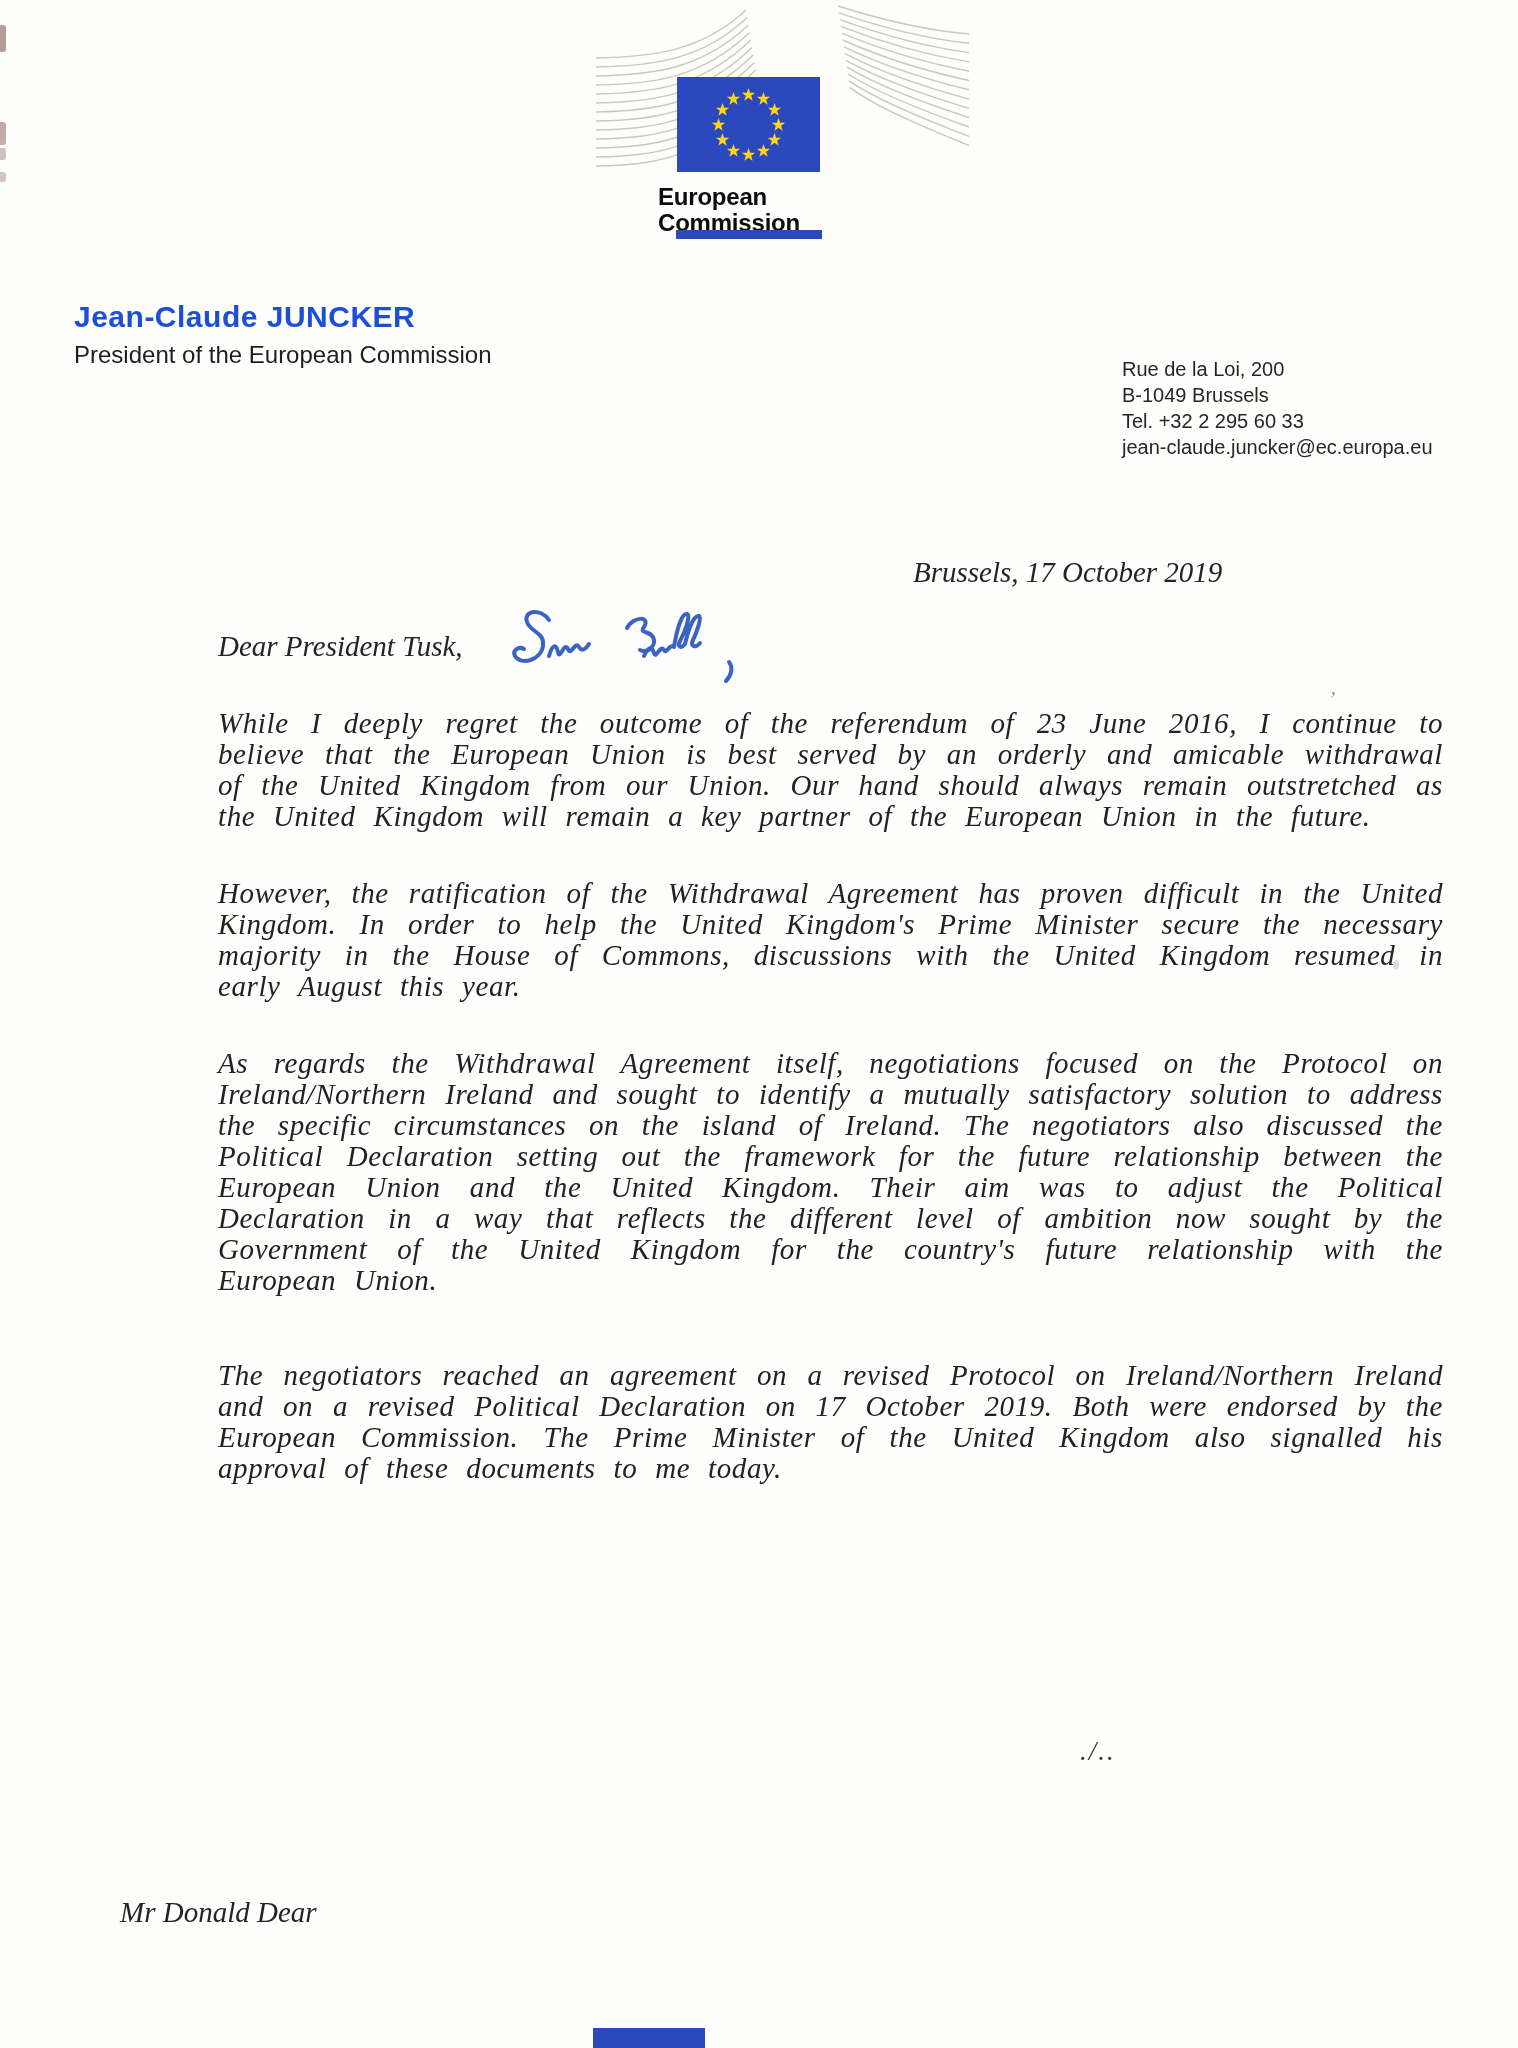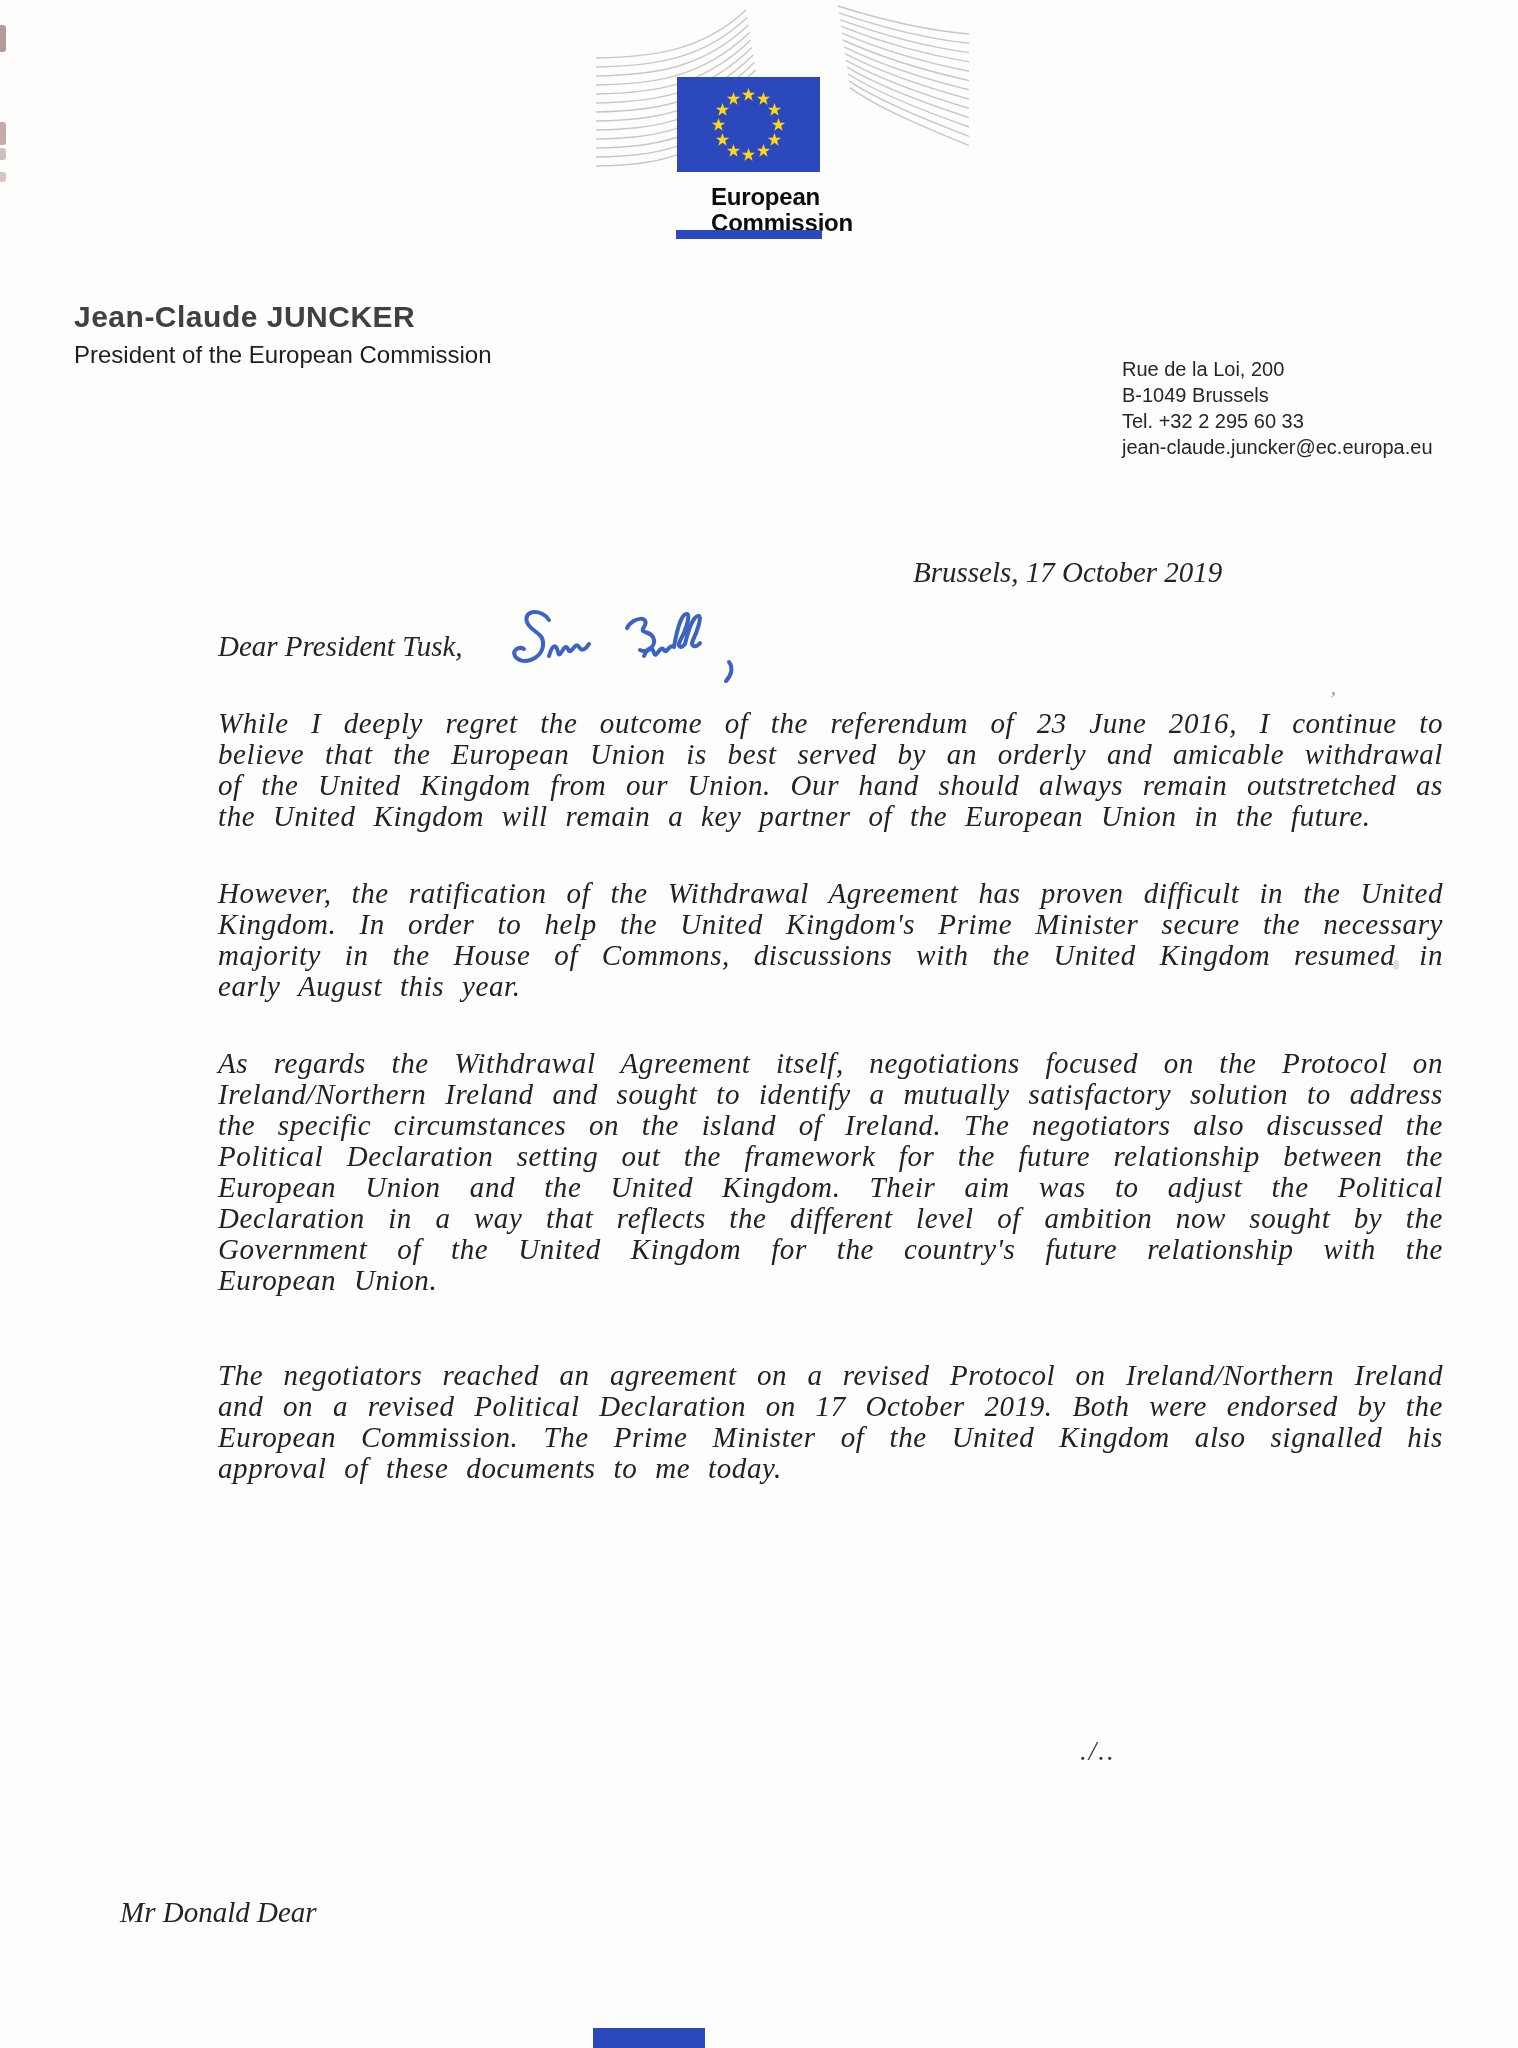--- a/index.html
+++ b/index.html
@@ -4,26 +4,26 @@
 <style>
   html,body{margin:0;padding:0;background:#ffffff;}
   .page{position:relative;width:1518px;height:2048px;background:#fdfdfb;overflow:hidden;
         font-family:"Liberation Serif",serif;color:#232323;}
 
   
   .swoosh{position:absolute;}
   .swoosh-left{left:596px;top:6px;}
   .swoosh-right{left:836px;top:4px;}
   .flag{position:absolute;left:677px;top:77px;width:143px;height:95px;}
-  .logo-text{position:absolute;left:711px;top:184px;font-family:"Liberation Sans",sans-serif;
+  .logo-text{position:absolute;left:658px;top:184px;font-family:"Liberation Sans",sans-serif;
              font-weight:700;font-size:24px;line-height:26px;color:#0c0c0c;letter-spacing:-0.2px;}
   .logo-bar{position:absolute;left:676px;top:230px;width:146px;height:9px;background:#2b49bd;}
 
   .sender{position:absolute;left:74px;top:300px;font-family:"Liberation Sans",sans-serif;}
-  .sender-name{font-size:30px;font-weight:700;color:#404040;letter-spacing:0.5px;}
+  .sender-name{font-size:30px;font-weight:700;color:#1d4ed8;letter-spacing:0.5px;}
   .sender-title{font-size:24px;color:#1e1e1e;margin-top:7px;}
 
   .contact{position:absolute;left:1122px;top:308px;font-family:"Liberation Sans",sans-serif;
            font-size:20px;line-height:26px;color:#262626;margin-top:48px;}
 
   
   .dateline{position:absolute;left:913px;top:556px;font-style:italic;font-size:29px;color:#242424;}
   .salutation{position:absolute;left:218px;top:630px;font-style:italic;font-size:29px;color:#242424;}
   .handwriting{position:absolute;left:497px;top:604px;}
 

